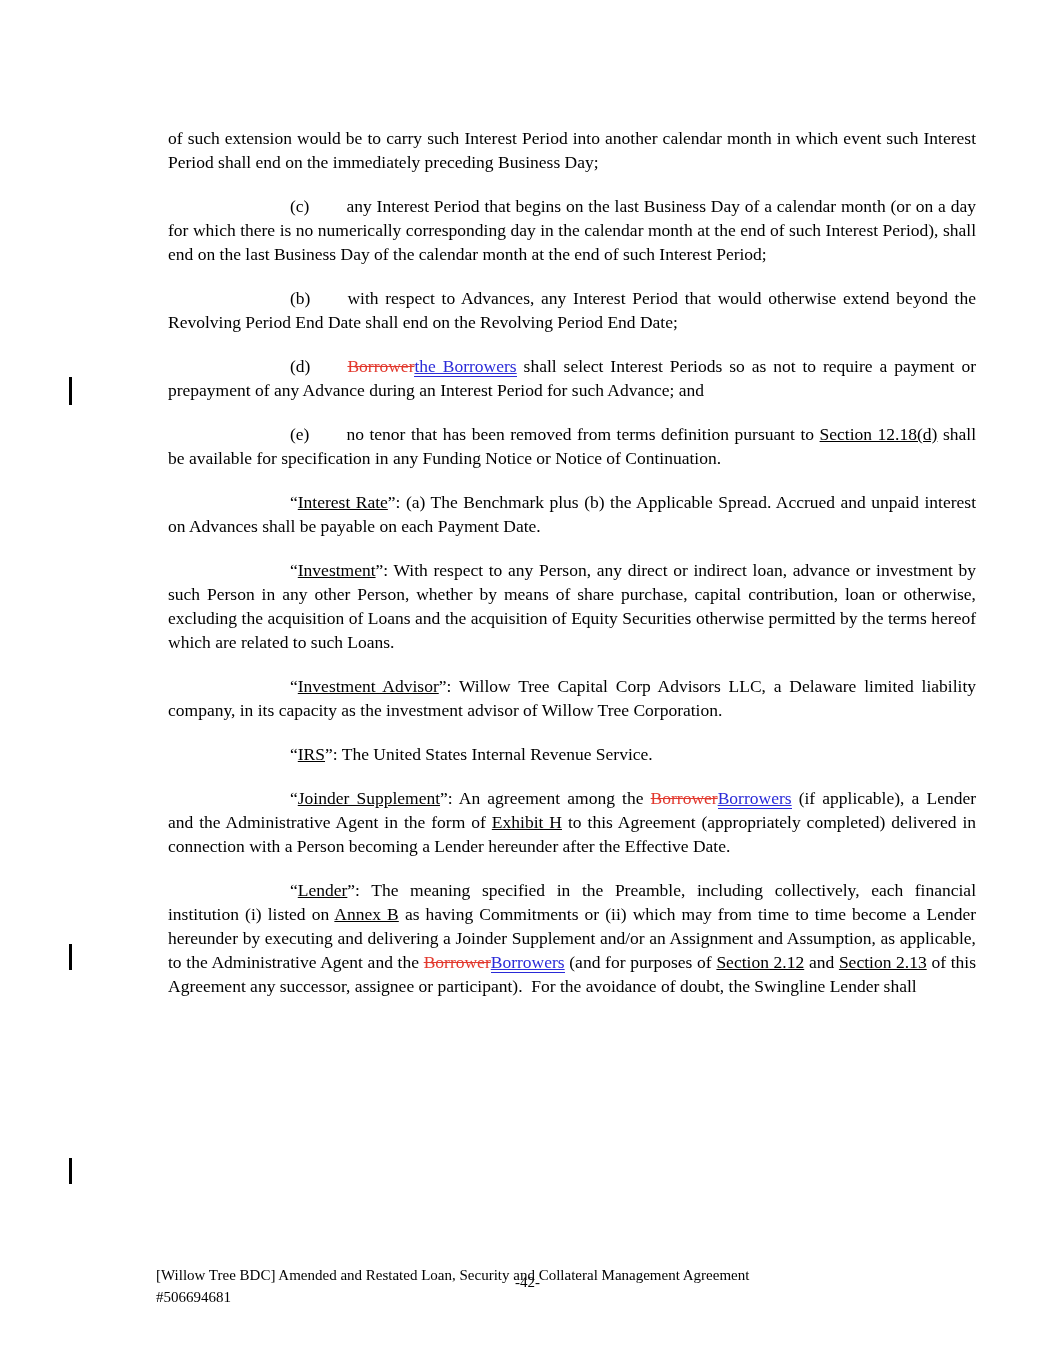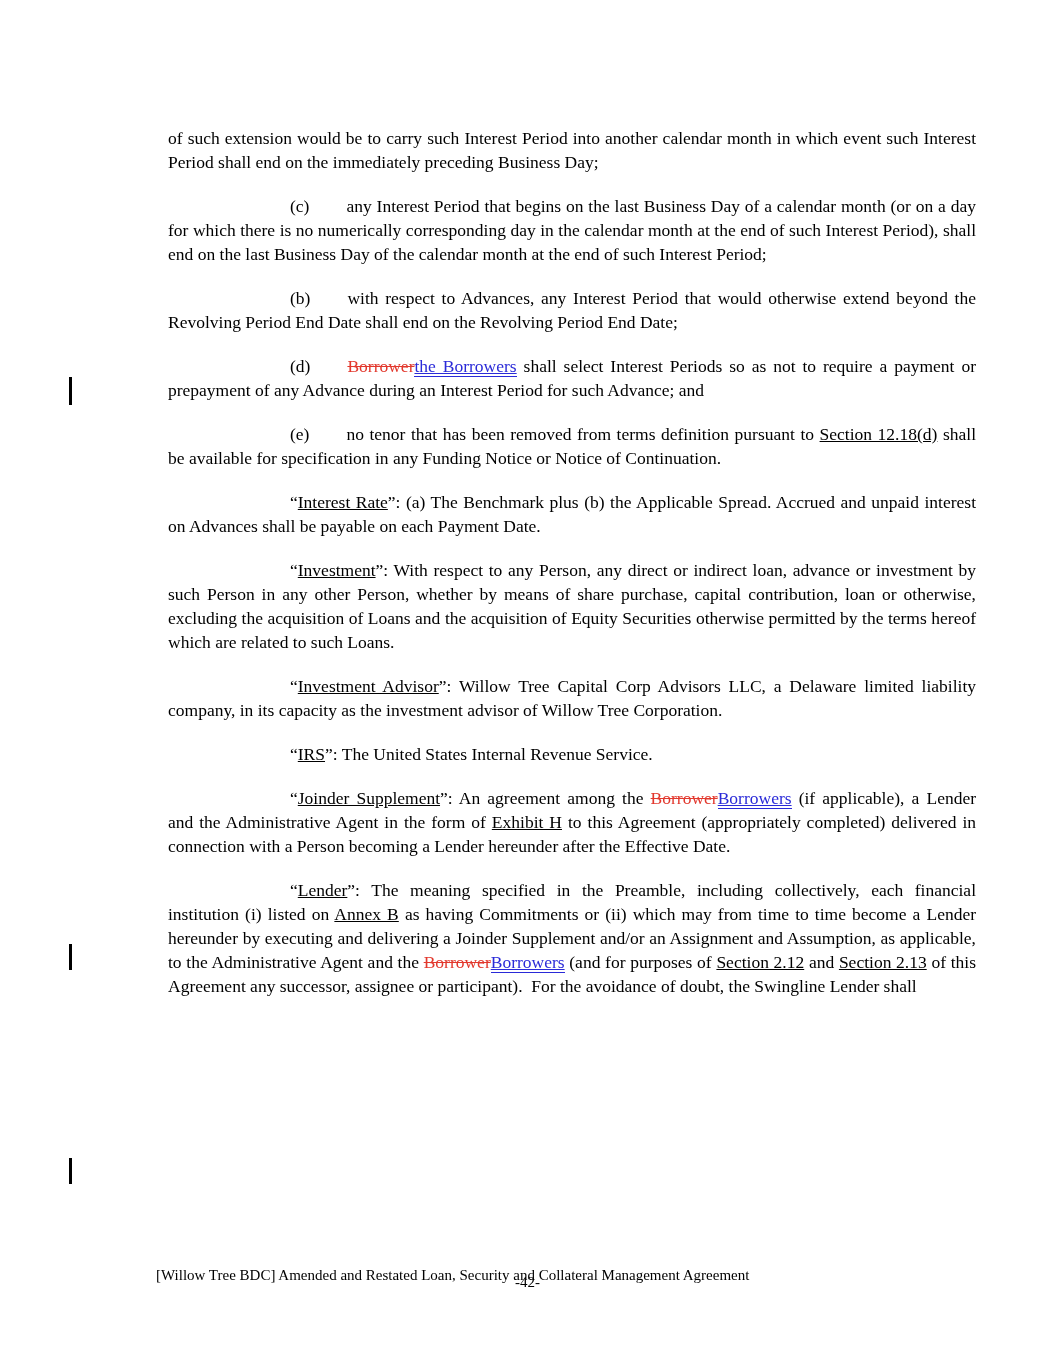--- a/index.html
+++ b/index.html
@@ -93,14 +93,15 @@
       <p class="para indent"><span>“</span><span class="u">Interest Rate</span><span>”: (a) The Benchmark plus (b) the Applicable Spread. Accrued and unpaid interest on Advances shall be payable on each Payment Date.</span></p>
       <p class="para indent"><span>“</span><span class="u">Investment</span><span>”: With respect to any Person, any direct or indirect loan, advance or investment by such Person in any other Person, whether by means of share purchase, capital contribution, loan or otherwise, excluding the acquisition of Loans and the acquisition of Equity Securities otherwise permitted by the terms hereof which are related to such Loans.</span></p>
       <p class="para indent"><span>“</span><span class="u">Investment Advisor</span><span>”: Willow Tree Capital Corp Advisors LLC, a Delaware limited liability company, in its capacity as the investment advisor of Willow Tree Corporation.</span></p>
       <p class="para indent"><span>“</span><span class="u">IRS</span><span>”: The United States Internal Revenue Service.</span></p>
       <p class="para indent"><span>“</span><span class="u">Joinder Supplement</span><span>”: An agreement among the </span><span class="del">Borrower</span><span class="ins">Borrowers</span><span> (if applicable), a Lender and the Administrative Agent in the form of </span><span class="u">Exhibit H</span><span> to this Agreement (appropriately completed) delivered in connection with a Person becoming a Lender hereunder after the Effective Date.</span></p>
       <p class="para indent"><span>“</span><span class="u">Lender</span><span>”: The meaning specified in the Preamble, including collectively, each financial institution (i) listed on </span><span class="u">Annex B</span><span> as having Commitments or (ii) which may from time to time become a Lender hereunder by executing and delivering a Joinder Supplement and/or an Assignment and Assumption, as applicable, to the Administrative Agent and the </span><span class="del">Borrower</span><span class="ins">Borrowers</span><span> (and for purposes of </span><span class="u">Section 2.12</span><span> and </span><span class="u">Section 2.13</span><span> of this Agreement any successor, assignee or participant).&nbsp; For the avoidance of doubt, the Swingline Lender shall</span></p>
     </div>
   <div class="page-number">-42-</div>
   <div class="footer">
     <div>[Willow Tree BDC] Amended and Restated Loan, Security and Collateral Management Agreement</div>
+    <div>#506694681</div>
   </div>
 </div>
 
 </body></html>

